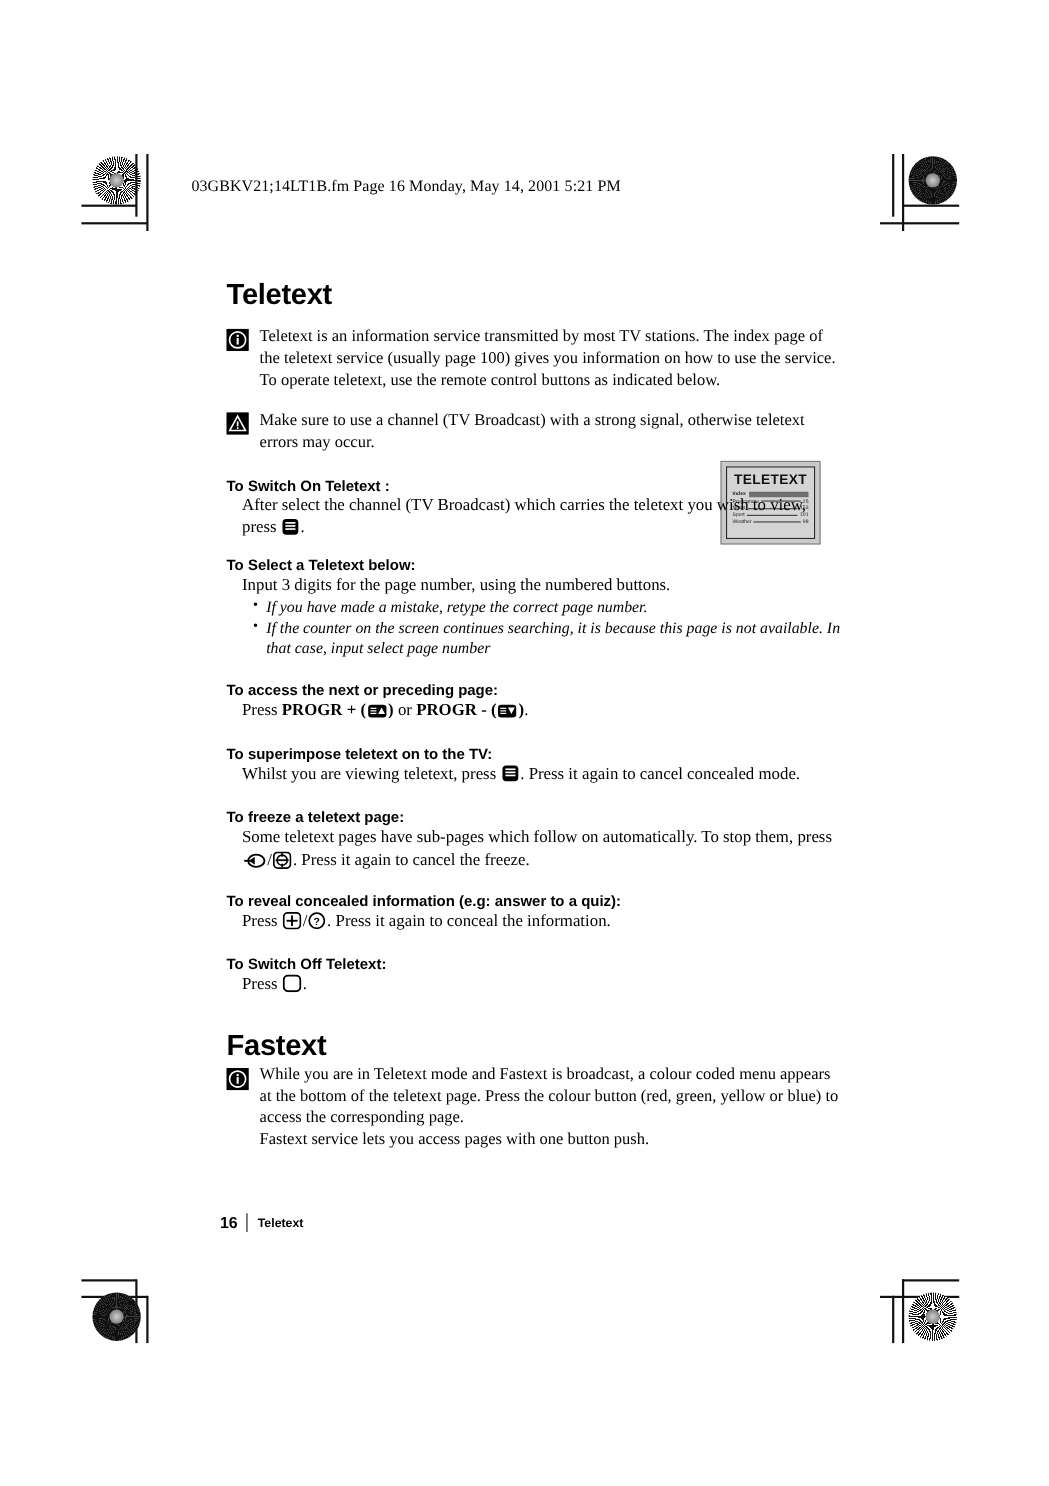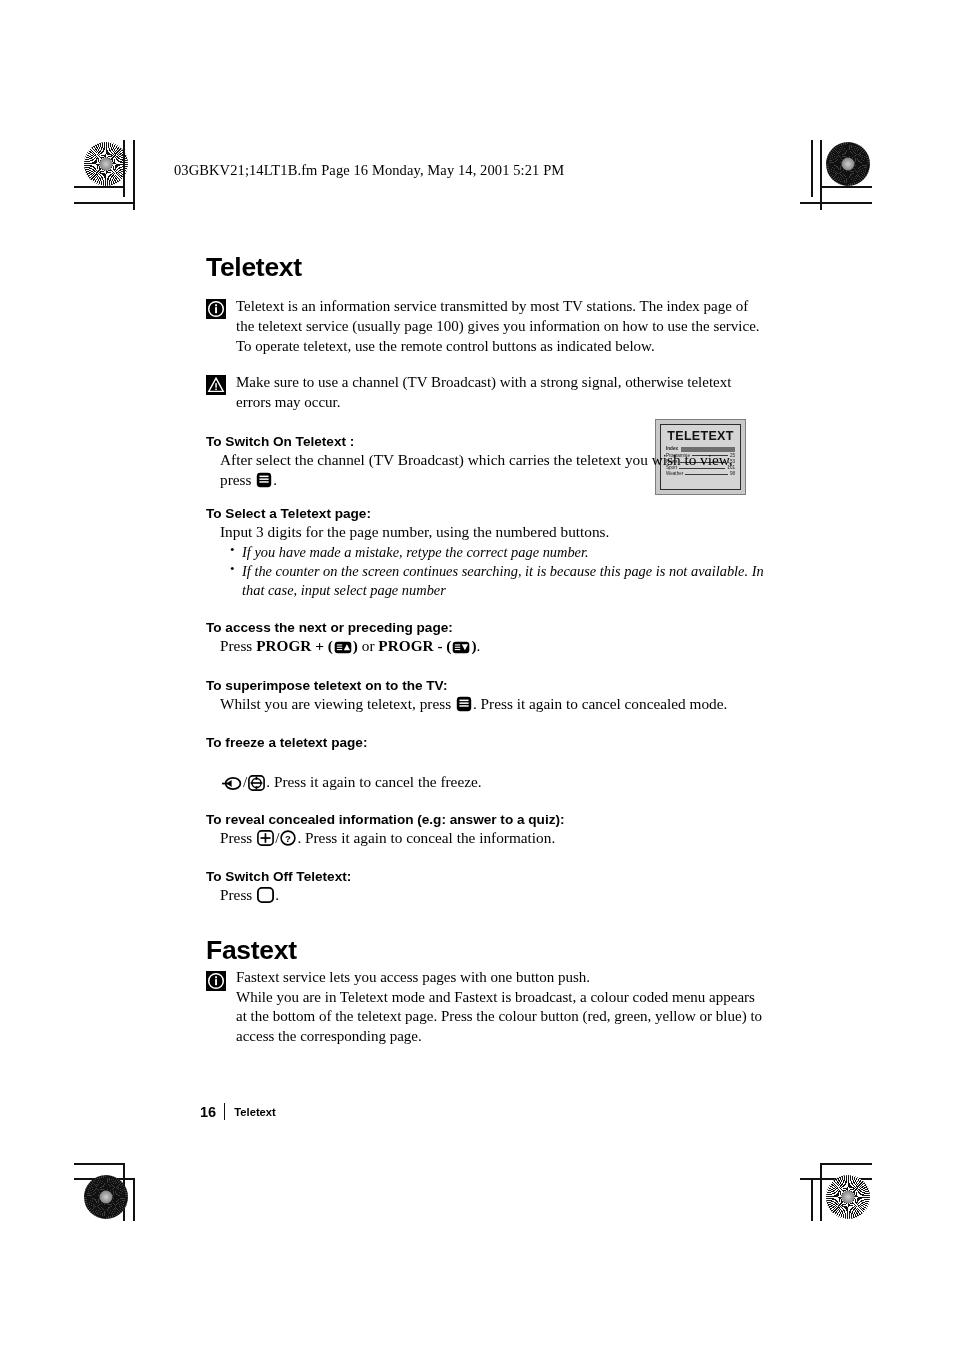--- a/index.html
+++ b/index.html
@@ -332,21 +332,21 @@
           <rect x="0.8" y="0.8" width="14.4" height="14.4" rx="3.4" fill="#000"></rect>
           <rect x="3.4" y="3.6" width="9.2" height="1.5" fill="#fff"></rect>
           <rect x="3.4" y="6.4" width="9.2" height="1.5" fill="#fff"></rect>
           <rect x="3.4" y="9.2" width="9.2" height="1.5" fill="#fff"></rect>
         </svg>
       </span><span>.</span>
     </div>
   </div>
 
   <div class="block">
-    <div class="head">To Select a Teletext page:</div>
+    <div class="head">To Select a Teletext below:</div>
     <div class="body-line">Input 3 digits for the page number, using the numbered buttons.</div>
     <ul class="bullets">
       <li>If you have made a mistake, retype the correct page number.</li>
       <li>If the counter on the screen continues searching, it is because this page is not available. In that case, input select page number</li>
     </ul>
   </div>
 
   <div class="block" style="margin-top:20px;">
     <div class="head">To access the next or preceding page:</div>
     <div class="body-line">
@@ -384,20 +384,21 @@
           <rect x="3.4" y="6.4" width="9.2" height="1.5" fill="#fff"></rect>
           <rect x="3.4" y="9.2" width="9.2" height="1.5" fill="#fff"></rect>
         </svg>
       </span><span>. Press it again to cancel concealed mode.</span>
     </div>
   </div>
 
   <div class="block" style="margin-top:20px;">
     <div class="head">To freeze a teletext page:</div>
     <div class="body-line">
+      <span>Some teletext pages have sub-pages which follow on automatically. To stop them, press</span>
       <br>
       <span class="ic" style="vertical-align:-4px;">
         <svg width="21" height="15" viewBox="0 0 21 15">
           <ellipse cx="12" cy="7.5" rx="7.4" ry="5.6" fill="none" stroke="#000" stroke-width="1.7"></ellipse>
           <rect x="1" y="6.7" width="8.6" height="1.7" fill="#000"></rect>
           <path d="M10.6 3.9 L10.6 11.1 L5.4 7.5 Z" fill="#000"></path>
         </svg>
       </span><span>/</span><span class="ic" style="vertical-align:-4px;">
         <svg width="17" height="16" viewBox="0 0 17 16">
           <rect x="0.9" y="0.9" width="15.2" height="14.2" rx="3.6" fill="none" stroke="#000" stroke-width="1.6"></rect>
@@ -444,22 +445,22 @@
   <h1 class="fastext-title" style="margin-top:29px;">Fastext</h1>
   <div class="note">
     <span class="icon-box" style="top:3px;">
       <svg width="20" height="20" viewBox="0 0 20 20">
         <rect x="0" y="0" width="20" height="20" fill="#000"></rect>
         <circle cx="10" cy="10" r="7.3" fill="none" stroke="#fff" stroke-width="1.5"></circle>
         <rect x="9.1" y="8.2" width="1.9" height="6" fill="#fff"></rect>
         <rect x="9.1" y="5.3" width="1.9" height="2" fill="#fff"></rect>
       </svg>
     </span>
+    <p>While you are in Teletext mode and Fastext is broadcast, a colour coded menu appears at the bottom of the teletext page. Press the colour button (red, green, yellow or blue) to access the corresponding page.</p>
     <p>Fastext service lets you access pages with one button push.</p>
-    <p>While you are in Teletext mode and Fastext is broadcast, a colour coded menu appears at the bottom of the teletext page. Press the colour button (red, green, yellow or blue) to access the corresponding page.</p>
   </div>
 
 </div>
 
 <div class="footer">
   <span class="pg">16</span>
   <span class="divider"></span>
   <span class="fname">Teletext</span>
 </div>
 

